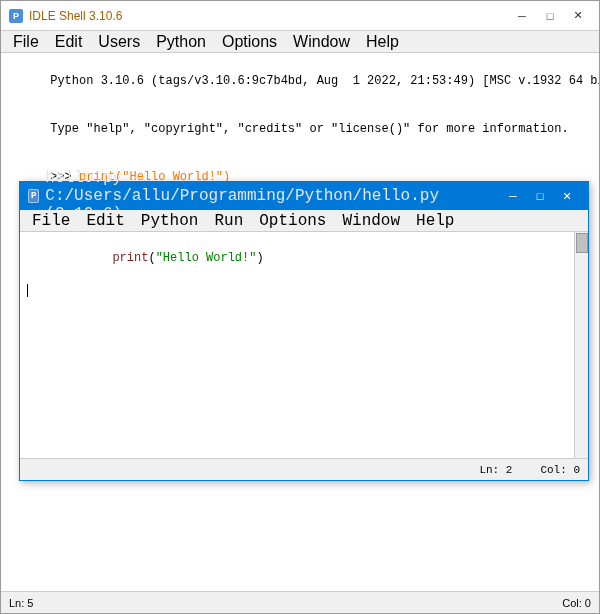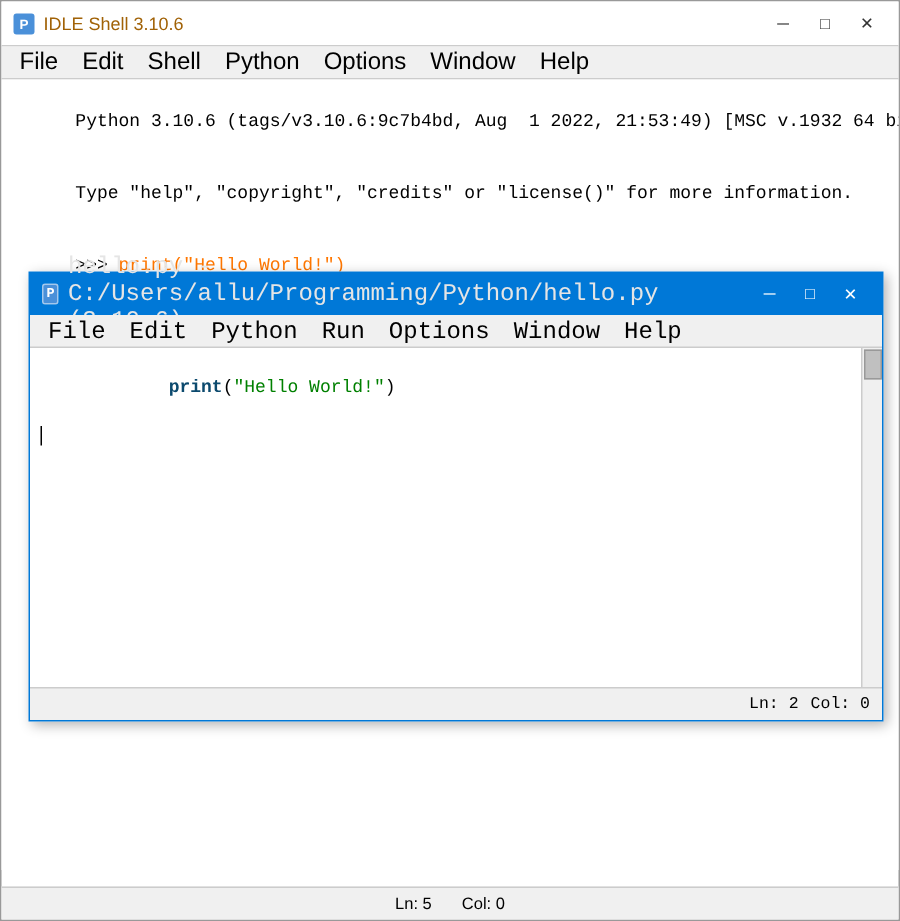--- a/index.html
+++ b/index.html
@@ -232,21 +232,21 @@
       height: 20px;
       background: #c0c0c0;
       margin: 1px auto;
       border: 1px solid #999;
     }
 
     .editor-code-print {
       white-space: pre;
     }
 
-    .code-fn { color: #0c4a6e; font-weight: bold; }
+    .code-fn { color: #7f1d1d; }
     .code-paren { color: #000; }
     .code-str { color: #008000; }
 
     .cursor-line {
       display: inline-block;
       width: 1px;
       height: 13px;
       background: #000;
       vertical-align: text-bottom;
       margin-left: 1px;
@@ -260,31 +260,31 @@
     .inner-status-bar {
       height: 22px;
       background: #f0f0f0;
       border-top: 1px solid #ccc;
       display: flex;
       align-items: center;
       justify-content: flex-end;
       padding: 0 8px;
       font-size: 11px;
       color: #000;
-      gap: 8px;
+      gap: 28px;
     }
 
     
     .outer-status-bar {
       height: 22px;
       background: #f0f0f0;
       border-top: 1px solid #ccc;
       display: flex;
       align-items: center;
-      justify-content: center;
+      justify-content: space-between;
       padding: 0 8px;
       font-size: 11px;
       color: #000;
       gap: 20px;
       margin-top: 11px;
     }
   </style>
 </head>
 <body>
 
@@ -300,21 +300,21 @@
     <div class="window-controls">
       <button class="win-btn">─</button>
       <button class="win-btn">□</button>
       <button class="win-btn close">✕</button>
     </div>
   </div>
 
   <div class="menu-bar">
     <span class="menu-item">File</span>
     <span class="menu-item">Edit</span>
-    <span class="menu-item">Shell</span>
+    <span class="menu-item">Users</span>
     <span class="menu-item">Python</span>
     <span class="menu-item">Options</span>
     <span class="menu-item">Window</span>
     <span class="menu-item">Help</span>
   </div>
 
   <div class="shell-content">
     <div class="shell-line">
       <span>Python 3.10.6 (tags/v3.10.6:9c7b4bd, Aug  1 2022, 21:53:49) [MSC v.1932 64 bit (</span>
     </div>

